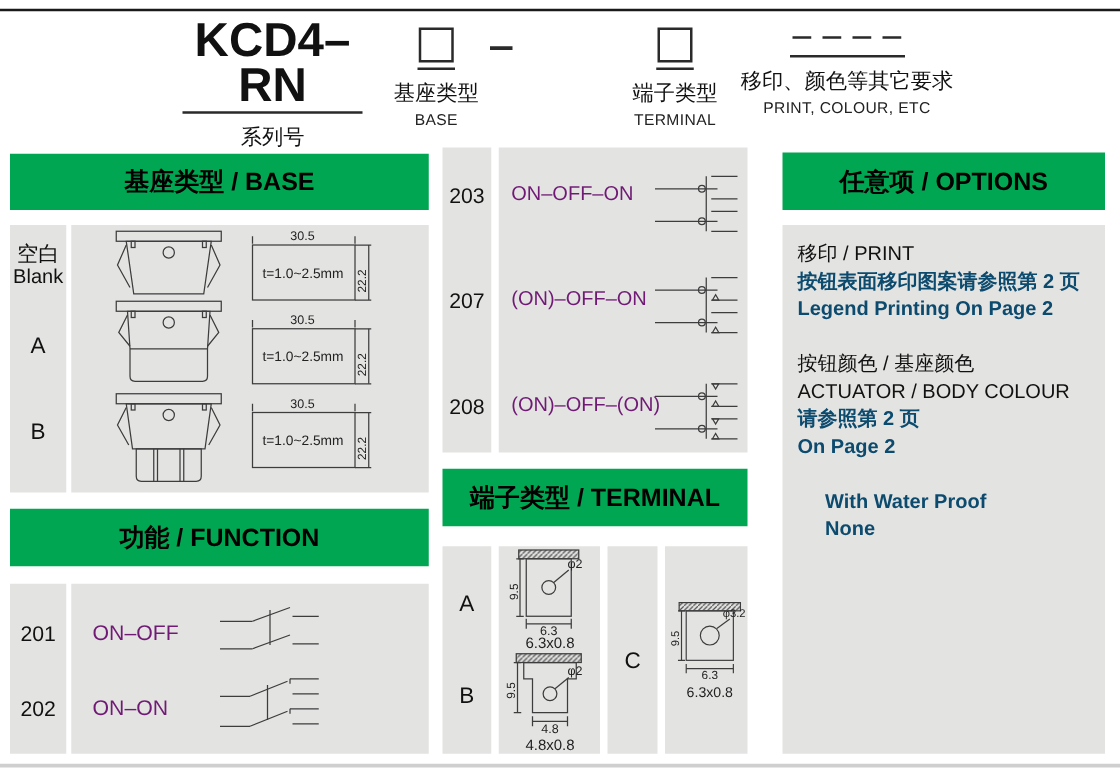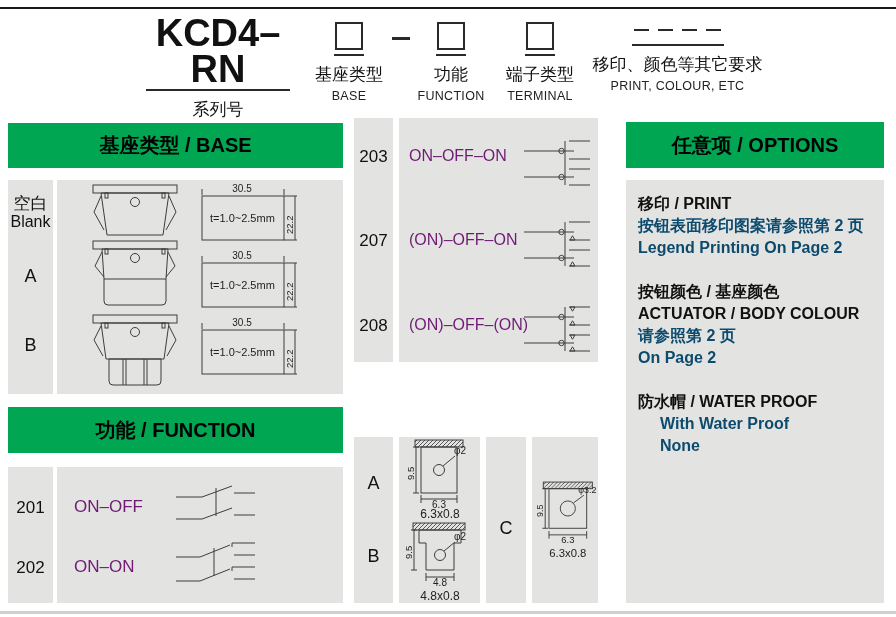--- a/index.html
+++ b/index.html
@@ -29,21 +29,21 @@
 
   
   .panel { position:absolute; background:var(--panel,#e3e4e2); }
   .collabel { position:absolute; width:100%; text-align:center; color:#111; }
   .rowlabel { position:absolute; font-size:17px; color:#701a75; white-space:nowrap; }
   .drawwrap { position:absolute; }
 
   
   .opts { position:absolute; padding:13px 8px 0 12px; }
   .opts p { font-size:16px; line-height:22px; color:#0c4a6e; white-space:nowrap;font-weight:bold; }
-  .opts p.b { font-weight:bold; color:#111; }
+  .opts p.b { font-weight:normal; color:#111; }
   .opts p.indent { padding-left:22px; }
   .opts .blk { margin-bottom:22px; }
 
   
   svg.draw { display:block; }
   svg.draw line, svg.draw path, svg.draw rect, svg.draw circle, svg.draw polygon
     { stroke:#3d3d3d; stroke-width:1; fill:none; }
   svg.draw rect.hatch { fill:url(#hatch); }
   svg.draw text { fill:#222; stroke:none; font-family:"Liberation Sans", sans-serif; }
 </style>
@@ -71,26 +71,20 @@
 
   <div class="field" style="left:307px;top:22px;width:84px">
     <div class="box"></div>
     <div class="boxline"></div>
     <div class="cn">基座类型</div>
     <div class="en">BASE</div>
   </div>
 
   <div class="sep-dash" style="left:392px;top:37px"></div>
 
-  <div class="field" style="left:409px;top:22px;width:84px">
-    <div class="box"></div>
-    <div class="boxline"></div>
-    <div class="cn">功能</div>
-    <div class="en">FUNCTION</div>
-  </div>
 
   <div class="field" style="left:498px;top:22px;width:84px">
     <div class="box"></div>
     <div class="boxline"></div>
     <div class="cn">端子类型</div>
     <div class="en">TERMINAL</div>
   </div>
 
   <div class="field" style="left:590px;top:22px;width:175px">
     <div class="dashrow">
@@ -102,20 +96,23 @@
     <div class="longrule"></div>
     <div class="cn">移印、颜色等其它要求</div>
     <div class="en">PRINT, COLOUR, ETC</div>
   </div>
 
   <div class="ghdr" style="left:8px;top:123px;width:335px;height:45px">
     <span>基座类型 / BASE</span>
   </div>
   <div class="ghdr" style="left:8px;top:407px;width:335px;height:46px">
     <span>功能 / FUNCTION</span>
+  </div>
+  <div class="ghdr" style="left:354px;top:375px;width:244px;height:46px">
+    <span>端子类型 / TERMINAL</span>
   </div>
   <div class="ghdr" style="left:626px;top:122px;width:258px;height:46px">
     <span>任意项 / OPTIONS</span>
   </div>
 
   <div class="panel" style="left:8px;top:180px;width:45px;height:214px">
     <span class="collabel" style="top:12px;font-size:17px">空白</span>
     <span class="collabel" style="top:33px;font-size:16px">Blank</span>
     <span class="collabel" style="top:86px;font-size:18px">A</span>
     <span class="collabel" style="top:155px;font-size:18px">B</span>
@@ -372,21 +369,20 @@
       <p>按钮表面移印图案请参照第 2 页</p>
       <p>Legend Printing On Page 2</p>
     </div>
     <div class="blk">
       <p class="b">按钮颜色 / 基座颜色</p>
       <p class="b">ACTUATOR / BODY COLOUR</p>
       <p>请参照第 2 页</p>
       <p>On Page 2</p>
     </div>
     <div class="blk">
-      <p class="b">防水帽 / WATER PROOF</p>
       <p class="indent">With Water Proof</p>
       <p class="indent">None</p>
     </div>
   </div>
 
   <div class="hrule bottom" style="left:0;top:611px;width:896px;height:3px"></div>
 
 </div>
 
 </body></html>

